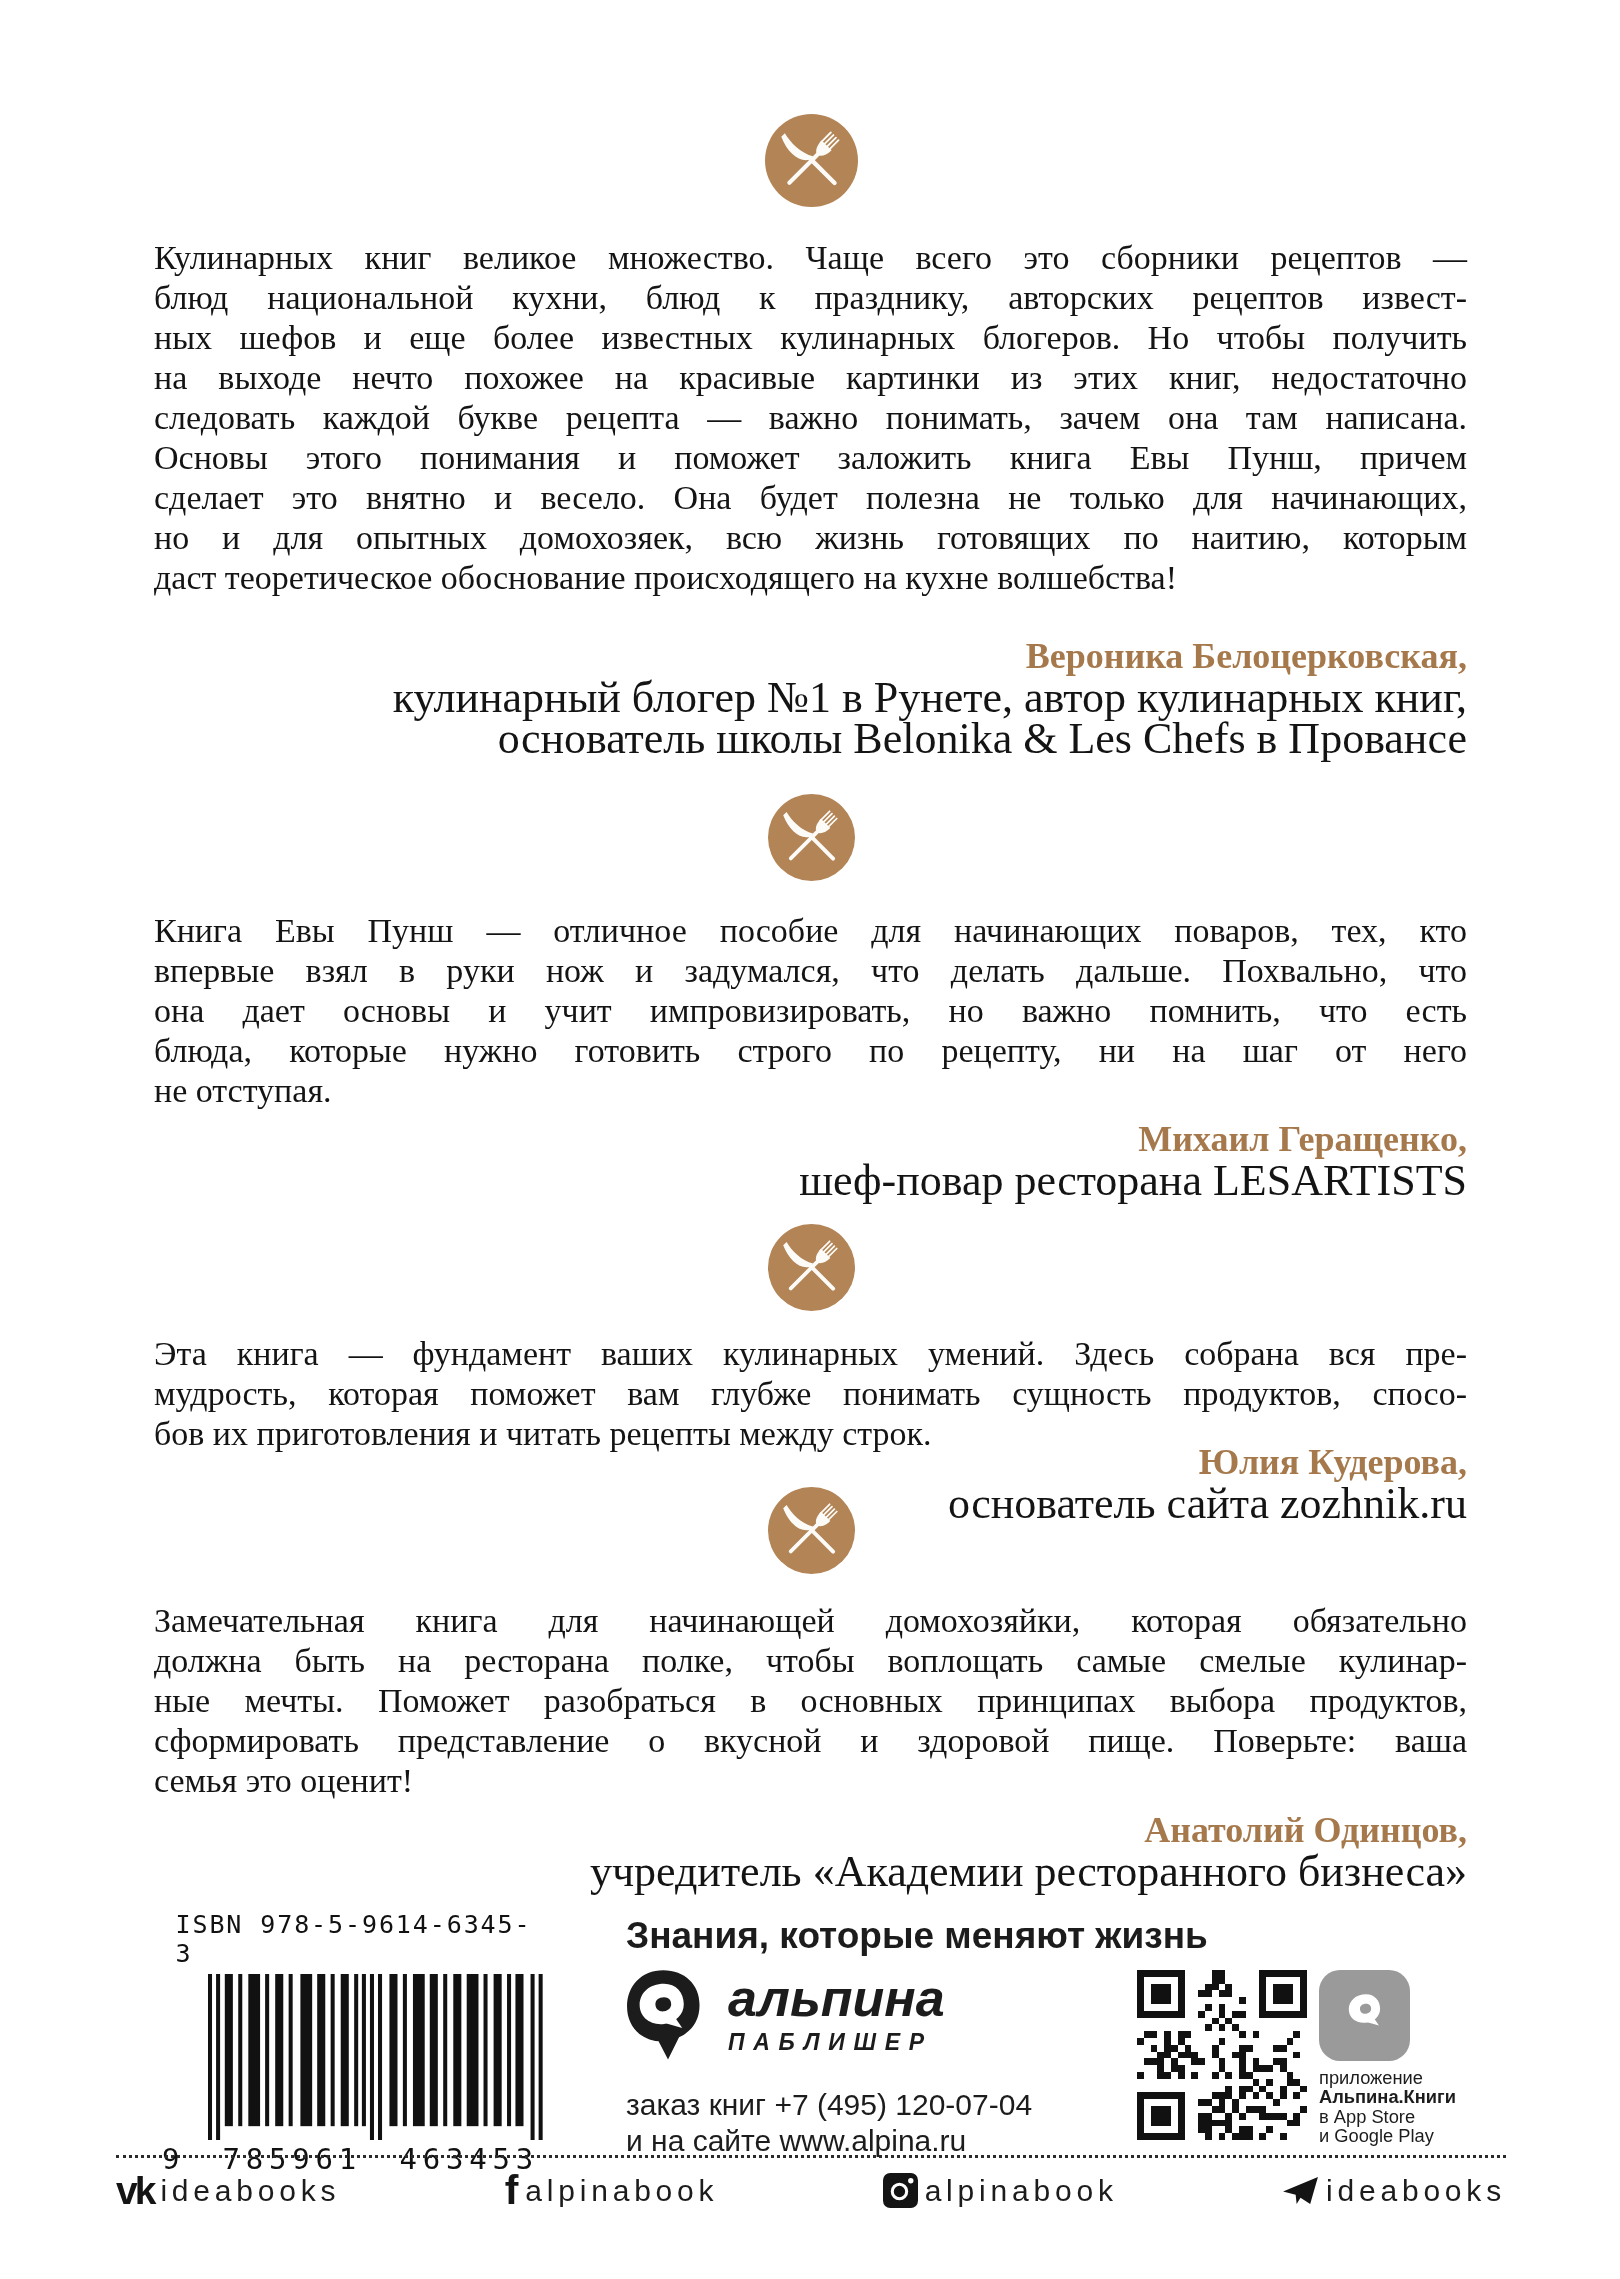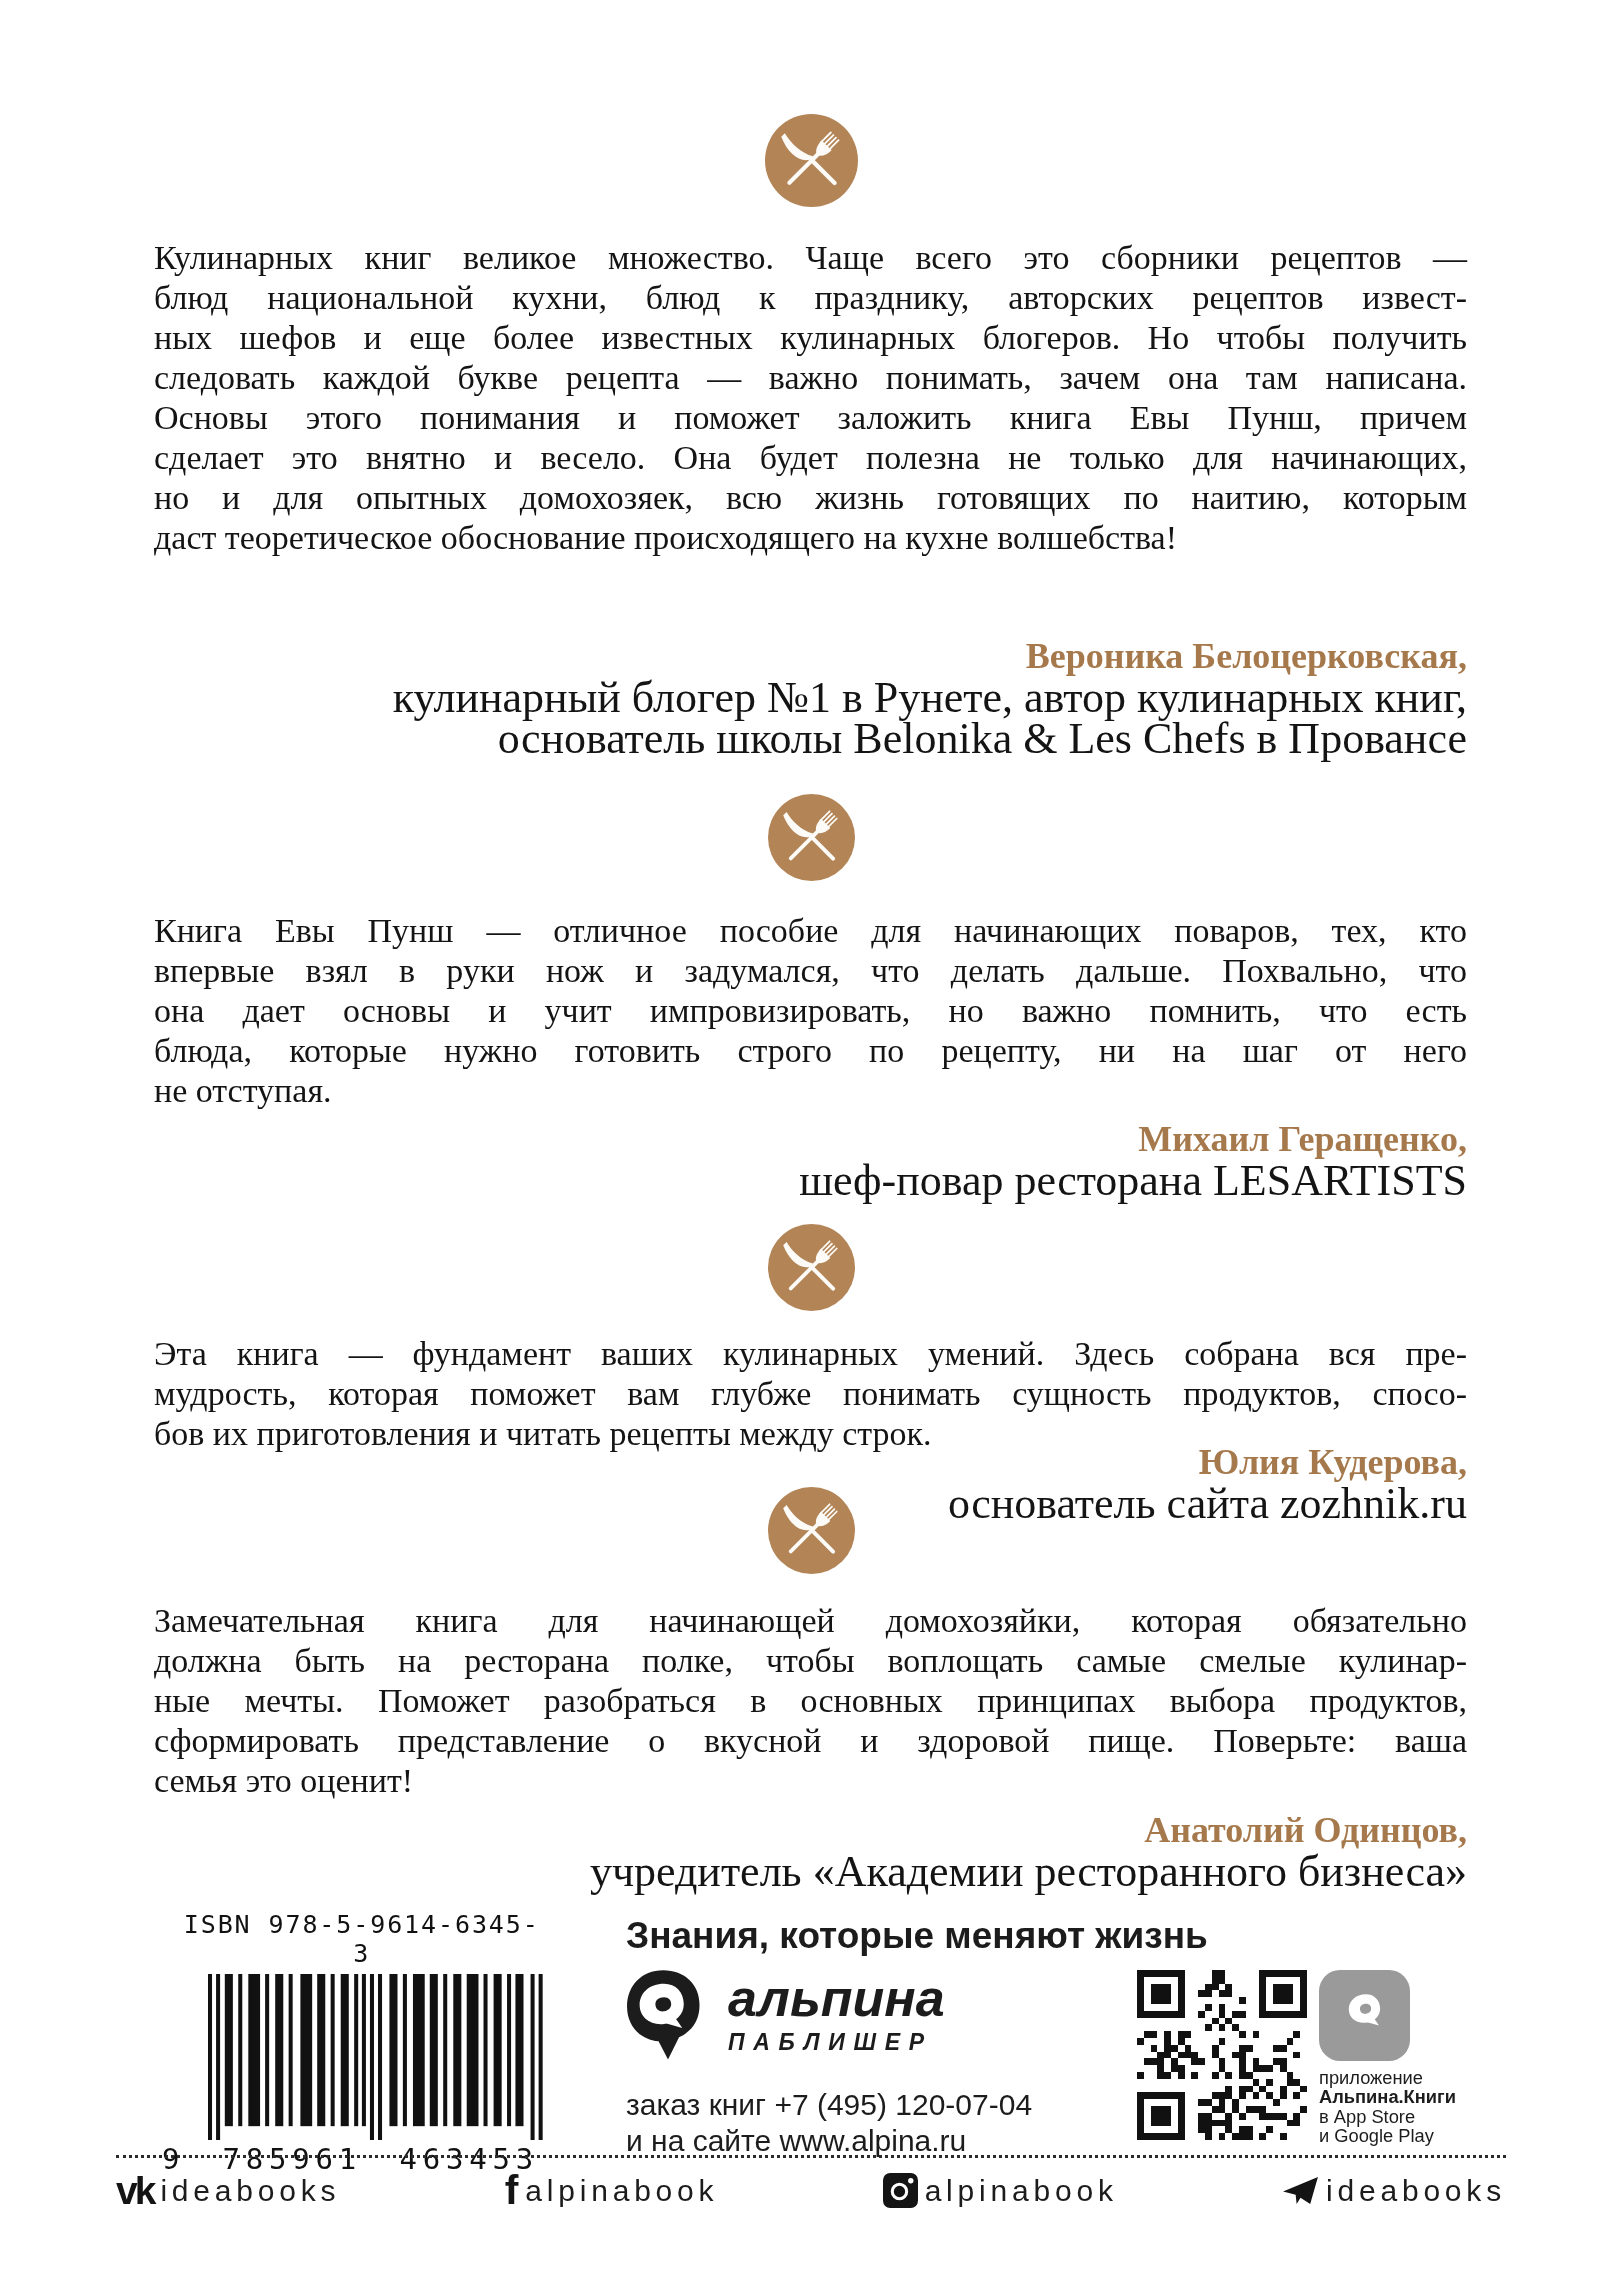--- a/index.html
+++ b/index.html
@@ -12,21 +12,21 @@
   .quote{position:absolute;left:154px;width:1313px;}
   .qline{font-size:34px;line-height:40px;text-align:justify;text-align-last:justify;white-space:normal;}
   .qline.last{text-align-last:left;}
   
   .attr{position:absolute;left:154px;width:1313px;text-align:right;}
   .attr .name{font-size:36px;line-height:42px;font-weight:bold;color:#a6794c;}
   .attr .role{font-size:44px;line-height:41px;color:#141414;}
   
   .sans{font-family:"Liberation Sans","DejaVu Sans",sans-serif;}
   .mono{font-family:"DejaVu Sans Mono","Liberation Mono",monospace;}
-  .isbn-label{font-size:25px;letter-spacing:1.9px;color:#111;text-align:center;}
+  .isbn-label{font-size:25px;letter-spacing:1.9px;color:#111;}
   .barcode-digits{display:flex;justify-content:space-between;width:377px;font-size:29px;letter-spacing:5.8px;color:#111;margin-top:1.9px;}
   .slogan{font-size:37px;font-weight:bold;color:#1c1c1c;line-height:39px;}
   .logo-row{display:flex;align-items:flex-start;}
   .logo-text{margin-left:26px;margin-top:5.8px;font-style:italic;}
   .logo-name{font-size:52px;line-height:48px;font-weight:bold;color:#1c1c1c;letter-spacing:0px;}
   .logo-sub{font-size:23px;letter-spacing:8.7px;font-weight:bold;color:#1c1c1c;margin-top:7.7px;}
   .order-line{font-size:30px;line-height:36px;color:#1c1c1c;}
   .app-icon{width:91px;height:91px;border-radius:21px;background:#9a9a9a;display:flex;align-items:center;justify-content:center;}
   .app-lines{font-size:18.3px;line-height:19.3px;color:#1c1c1c;}
   .app-lines .b{font-weight:bold;}
@@ -66,20 +66,21 @@
   <div class="medal" style="left:765px;top:114px">
     <svg width="93" height="93" viewBox="0 0 100 100">
         <use href="#fork-knife"></use>
       </svg>
   </div>
 
   <div class="quote" style="top:238px">
     <div class="qline">Кулинарных книг великое множество. Чаще всего это сборники рецептов —</div>
     <div class="qline">блюд национальной кухни, блюд к празднику, авторских рецептов извест-</div>
     <div class="qline">ных шефов и еще более известных кулинарных блогеров. Но чтобы получить</div>
+    <div class="qline">на выходе нечто похожее на красивые картинки из этих книг, недостаточно</div>
     <div class="qline">следовать каждой букве рецепта — важно понимать, зачем она там написана.</div>
     <div class="qline">Основы этого понимания и поможет заложить книга Евы Пунш, причем</div>
     <div class="qline">сделает это внятно и весело. Она будет полезна не только для начинающих,</div>
     <div class="qline">но и для опытных домохозяек, всю жизнь готовящих по наитию, которым</div>
     <div class="qline last">даст теоретическое обоснование происходящего на кухне волшебства!</div>
   </div>
 
   <div class="attr" style="top:635px">
     <div class="name">Вероника Белоцерковская,</div>
     <div class="role">кулинарный блогер №1 в Рунете, автор кулинарных книг,</div>

